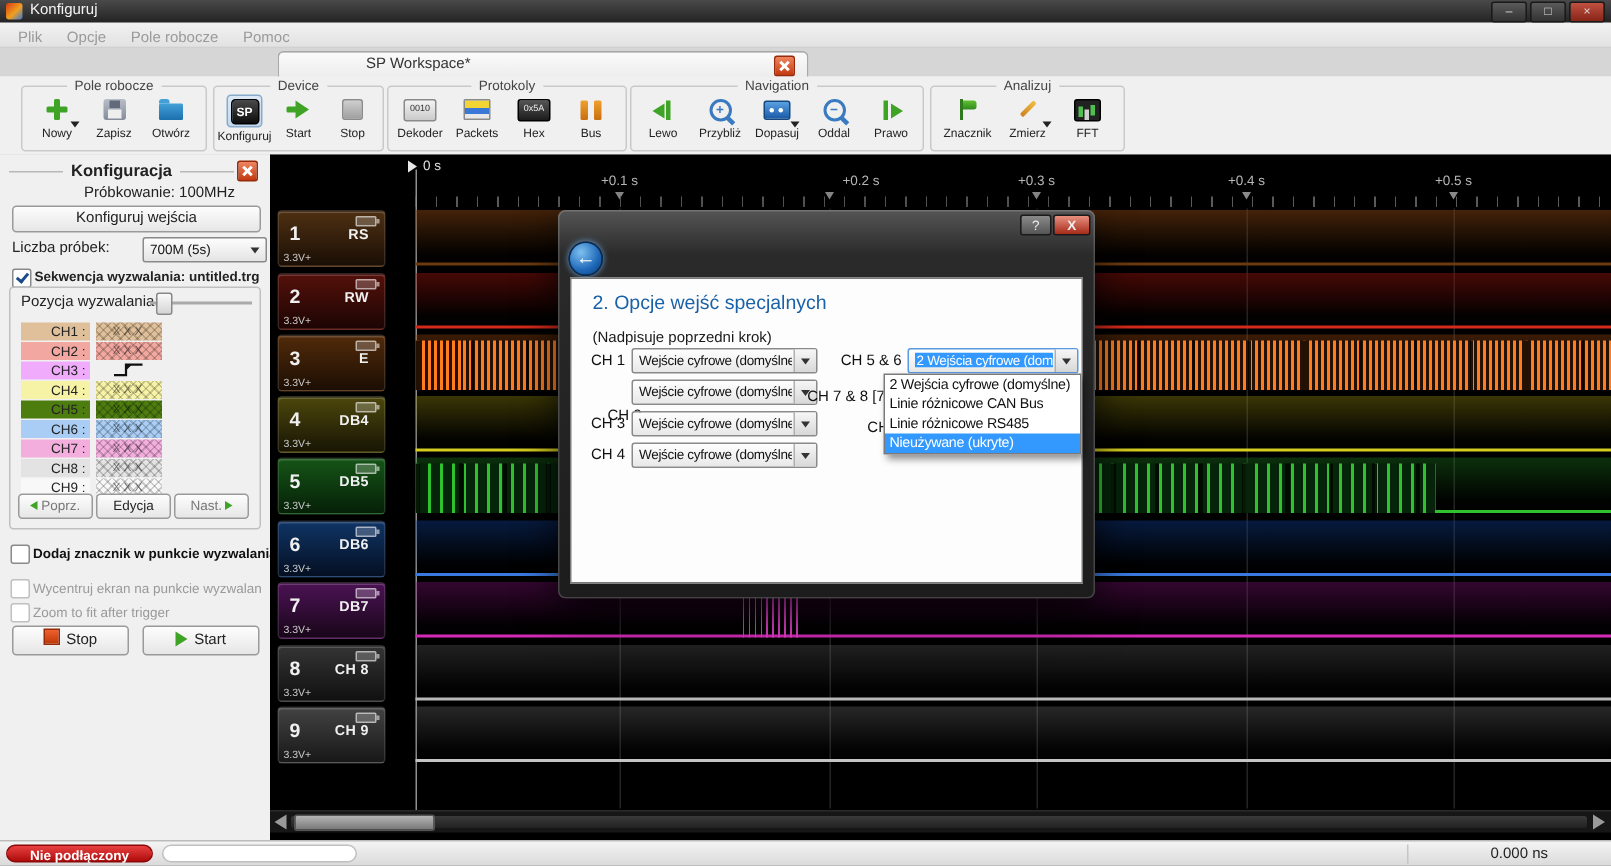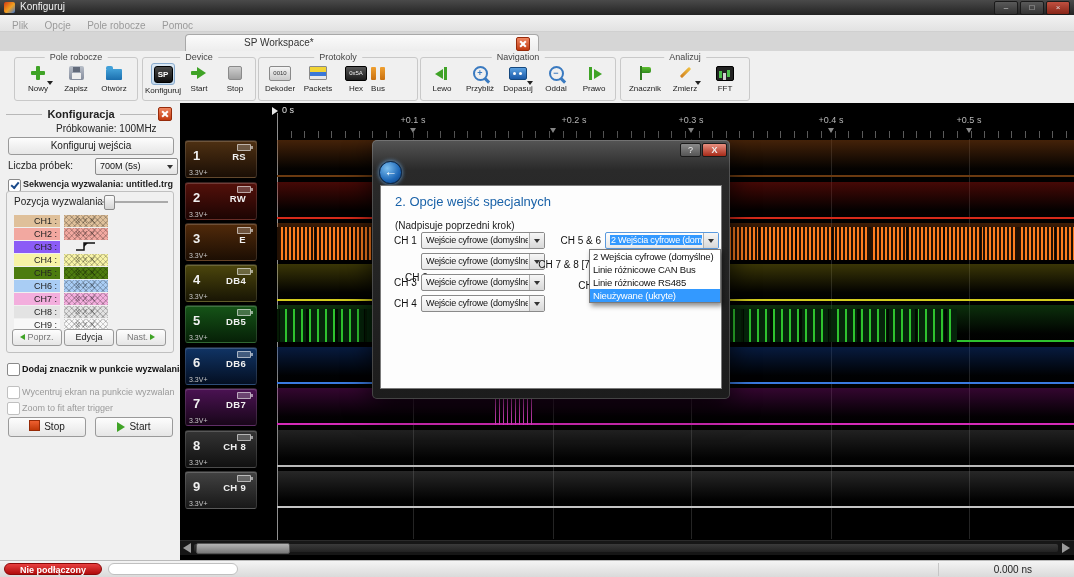--- a/index.html
+++ b/index.html
@@ -116,21 +116,21 @@
   .slider-thumb{position:absolute;left:104px;top:92px;width:9px;height:13px;
     background:linear-gradient(180deg,#fafafa,#d4d4d4);border:1px solid #888;border-radius:2px;}
   .trig-row{position:absolute;left:14px;height:12px;}
   .trig-label{position:absolute;left:0;width:46px;height:12px;font-size:9px;color:#222;text-align:right;
     padding-right:3px;line-height:12px;box-sizing:border-box;}
   .trig-value{position:absolute;left:50px;width:44px;height:12px;font-size:8px;letter-spacing:2px;
     text-align:center;line-height:12px;color:rgba(0,0,0,.5);
     background-image:repeating-linear-gradient(45deg,rgba(0,0,0,.18) 0 1px,transparent 1px 4px),
       repeating-linear-gradient(-45deg,rgba(0,0,0,.18) 0 1px,transparent 1px 4px);}
   .trig-value.noval{background-image:none;background-color:transparent !important;}
-  .c1{background-color:#dfc09a;} .c2{background-color:#f2a8a0;} .c3{background-color:#8b5cf6;}
+  .c1{background-color:#dfc09a;} .c2{background-color:#f2a8a0;} .c3{background-color:#f0abfc;}
   .c4{background-color:#f7f3a6;} .c5{background-color:#4d7c0f;} .c6{background-color:#a9cdf4;}
   .c7{background-color:#f3aedd;} .c8{background-color:#e3e3e3;} .c9{background-color:#f8f8f8;}
   .nav3{position:absolute;top:226px;height:15px;font-size:9px;line-height:14px;}
   .tri-l{display:inline-block;width:0;height:0;border-top:3px solid transparent;border-bottom:3px solid transparent;
     border-right:5px solid #3fa326;margin-right:2px;}
   .tri-r{display:inline-block;width:0;height:0;border-top:3px solid transparent;border-bottom:3px solid transparent;
     border-left:5px solid #3fa326;margin-left:2px;}
   .opt-label{position:absolute;left:22px;font-size:9px;white-space:nowrap;}
   .big-btn{position:absolute;height:18px;width:76px;line-height:17px;font-size:10px;}
   .icon-stop-red{display:inline-block;width:9px;height:9px;background:linear-gradient(180deg,#f06030,#c03808);
@@ -326,21 +326,21 @@
           <span class="icon-packets"></span>
         </div>
       <div class="tlbl">Packets</div>
     </div>
     <div class="tbtn" style="left:78px;">
       <div class="ticon">
           <span class="icon-hexbox">0x5A</span>
         </div>
       <div class="tlbl">Hex</div>
     </div>
-    <div class="tbtn" style="left:100px;">
+    <div class="tbtn" style="left:116px;">
       <div class="ticon">
           <span class="icon-bus"></span>
         </div>
       <div class="tlbl">Bus</div>
     </div>
   </div>
 
   <div class="tgroup" style="left:420px;width:194px;">
     <span class="tgroup-label">Navigation</span>
     <div class="tbtn" style="left:2px;">

